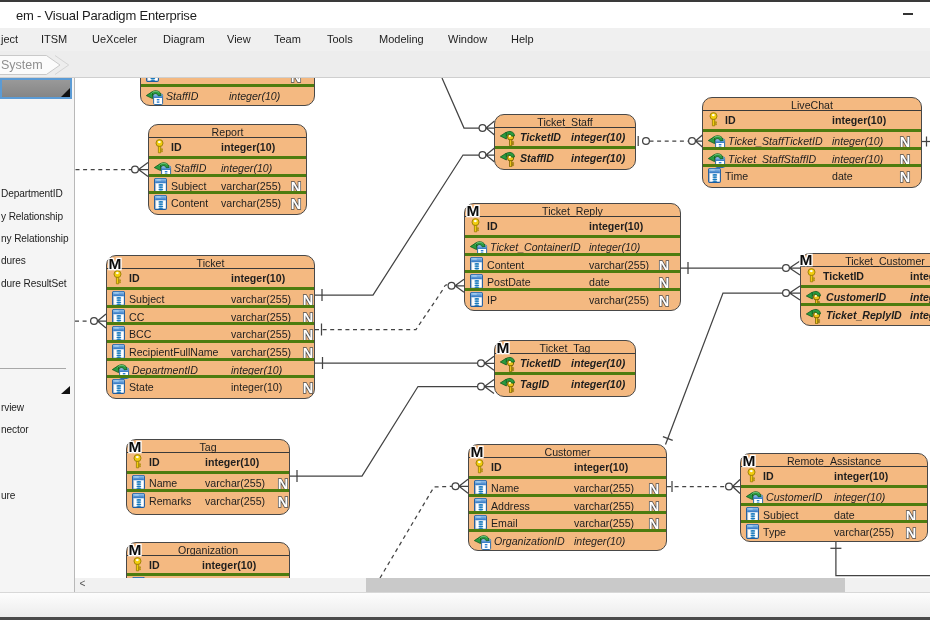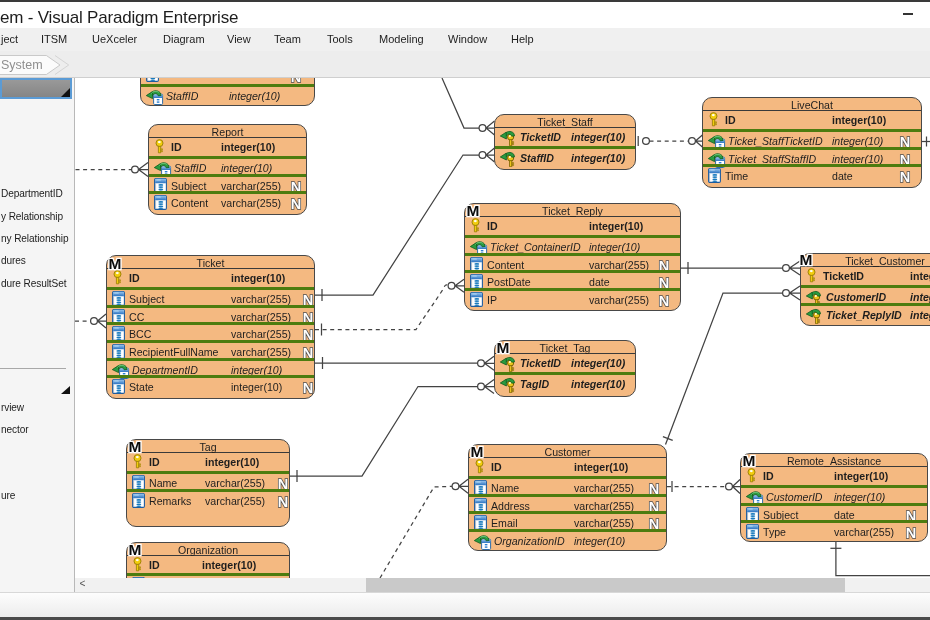--- a/index.html
+++ b/index.html
@@ -1,20 +1,20 @@
 <!DOCTYPE html>
 <html><head><meta charset="utf-8">
 <style>
 * { margin:0; padding:0; box-sizing:border-box; }
 html,body { width:930px; height:620px; overflow:hidden; background:#fff;
   font-family:"Liberation Sans", sans-serif; }
 #app { position:relative; width:930px; height:620px; }
 #topline { position:absolute; left:0; top:0; width:930px; height:2px; background:#3a3a3a; }
 #titlebar { position:absolute; left:0; top:2px; width:930px; height:26px; background:#fff; }
-#titlebar .t { position:absolute; left:0; top:6px; font-size:17px; letter-spacing:-0.2px; color:#1d1d1d; }
+#titlebar .t { position:absolute; left:16px; top:6px; font-size:13px; letter-spacing:-0.2px; color:#1d1d1d; }
 #titlebar .min { position:absolute; left:903px; top:11px; width:10px; height:2px; background:#333; }
 #menubar { position:absolute; left:0; top:28px; width:930px; height:23px; background:#f0f0f0;padding-left:16px; }
 .mi { position:absolute; top:5px; font-size:11px; color:#1d1d1d; }
 #crumbbar { position:absolute; left:0; top:51px; width:930px; height:27px; background:#ededed;
   border-bottom:1px solid #cfcfcf; }
 #sidebar { position:absolute; left:0; top:78px; width:75px; height:514px; background:#f5f5f5;
   border-right:1px solid #b8b8b8; }
 .si { position:absolute; left:1px; font-size:10.1px; letter-spacing:-0.1px; color:#1c1c1c; white-space:nowrap; }
 #selbox { position:absolute; left:0; top:0; width:72px; height:21px; border:2px solid #5b9bd5;
   background:linear-gradient(#999999,#858585); }
@@ -573,21 +573,21 @@
 <circle cx="9.9" cy="7.1" r="1" fill="#fffbe0"></circle>
 <path d="M9.5 10.7 h2.3 v6 h-2.3 z" fill="#edc51d" stroke="#7c6200" stroke-width="0.8"></path>
 <path d="M11.8 12.6 h1.8 v1.1 h-1.8 z M11.8 14.5 h1.8 v1.1 h-1.8 z" fill="#edc51d" stroke="#7c6200" stroke-width="0.6"></path>
 <path d="M4.6 6.0 C5.6 2.0 11.2 1.2 13.8 4.4 L14.6 6.8 L11.8 7.2 C10.8 4.6 7.8 4.4 6.8 6.8 Z" fill="#2a9b40" stroke="#0d5c1d" stroke-width="0.8"></path>
 <path d="M0.3 7.0 L6.2 3.2 L6.4 10.0 Z" fill="#2a9b40" stroke="#0d5c1d" stroke-width="0.8"></path>
 </svg>
             <span class="nm" style="left:25px">TagID</span>
             <span class="tp" style="left:76px">integer(10)</span>
           </div>
         </div>
-<div class="tbl" style="left:126px;top:439px;width:164px;height:88px">
+<div class="tbl" style="left:126px;top:439px;width:164px;height:76px">
           <div class="hd">Tag</div>
           <div class="row bold" style="border-top:none">
             <svg class="ic" style="left:5px;top:1px" width="11" height="15" viewBox="0 0 11 15">
 <circle cx="5.5" cy="4.1" r="3.5" fill="#f2cd0e" stroke="#977c04" stroke-width="0.9"></circle>
 <ellipse cx="5.3" cy="3.1" rx="1.5" ry="1.1" fill="#fffdf2"></ellipse>
 <path d="M4.4 7.4 h2.3 v6.4 h-2.3 z" fill="#f2cd0e" stroke="#977c04" stroke-width="0.8"></path>
 <path d="M6.7 9.8 h1.8 v1 h-1.8 z M6.7 11.7 h1.8 v1 h-1.8 z" fill="#f2cd0e" stroke="#977c04" stroke-width="0.6"></path>
 </svg>
             <span class="nm" style="left:22px">ID</span>
             <span class="tp" style="left:78px">integer(10)</span>

